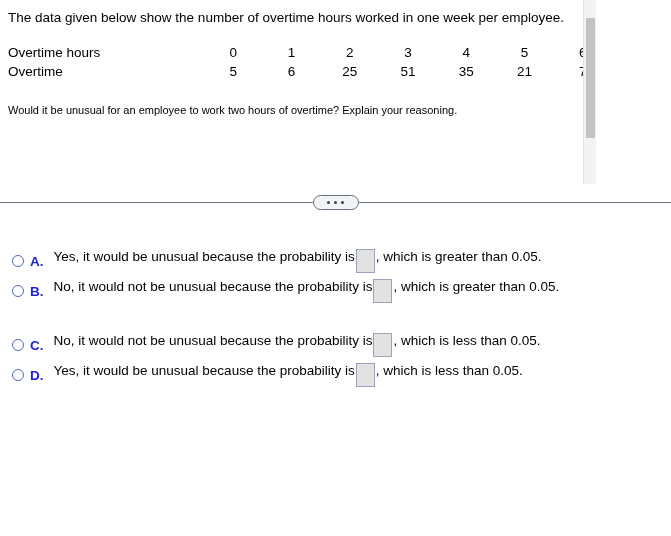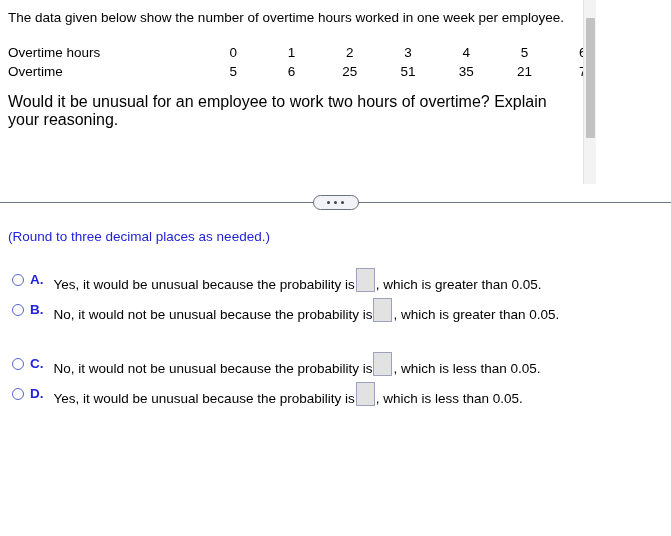--- a/index.html
+++ b/index.html
@@ -87,22 +87,22 @@
   }
   .copy-icon .front-rect::before {
     content: "";
     position: absolute;
     left: 0; top: 0; right: 0;
     height: 2px;
     background: #4a5fa5;
   }
 
   .question-text {
-    margin-top: 12px;
-    font-size: 16px;
+    margin-top: 20px;
+    font-size: 11px;
     line-height: 18.5px;
     max-width: 600px;
   }
 
   
   .panel-scrollbar {
     position: absolute;
     right: 0;
     top: 0;
     width: 13px;
@@ -197,21 +197,21 @@
     font-size: 13.5px;
     font-weight: bold;
     color: #2222dd;
     flex: 0 0 auto;
     margin-right: 10px;
   }
   .opt-text {
     font-size: 13.5px;
     color: #000;
     display: flex;
-    align-items: flex-end;
+    align-items: flex-start;
   }
   .ans-box {
     display: inline-block;
     width: 19px;
     height: 24px;
     background: #e2e2e2;
     border: 1px solid #9aa3bb;
     margin: 0 1px;
     vertical-align: middle;
   }
@@ -266,21 +266,20 @@
 <div class="divider-zone">
   <div class="divider-line"></div>
   <div class="divider-pill">
     <span class="dot"></span>
     <span class="dot"></span>
     <span class="dot"></span>
   </div>
 </div>
 
 <div class="answer-section">
-  <div class="round-note">(Round to three decimal places as needed.)</div>
 
   <div class="options">
 
     <div class="option-row">
       <span class="radio"></span>
       <span class="opt-letter">A.</span>
       <span class="opt-text">
         <span class="seg">Yes, it would be unusual because the probability is</span>
         <span class="ans-box"></span>
         <span class="seg">, which is greater than 0.05.</span>

